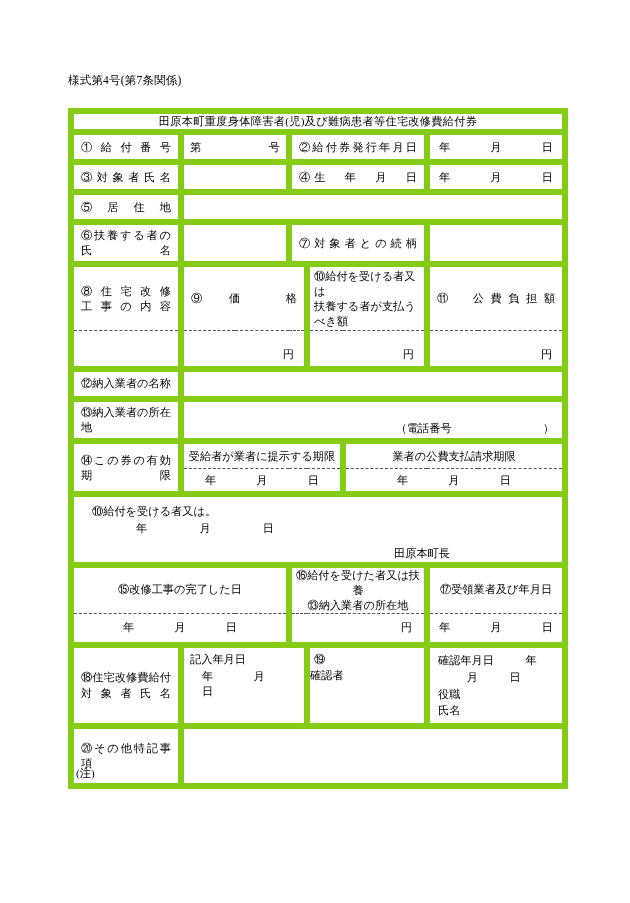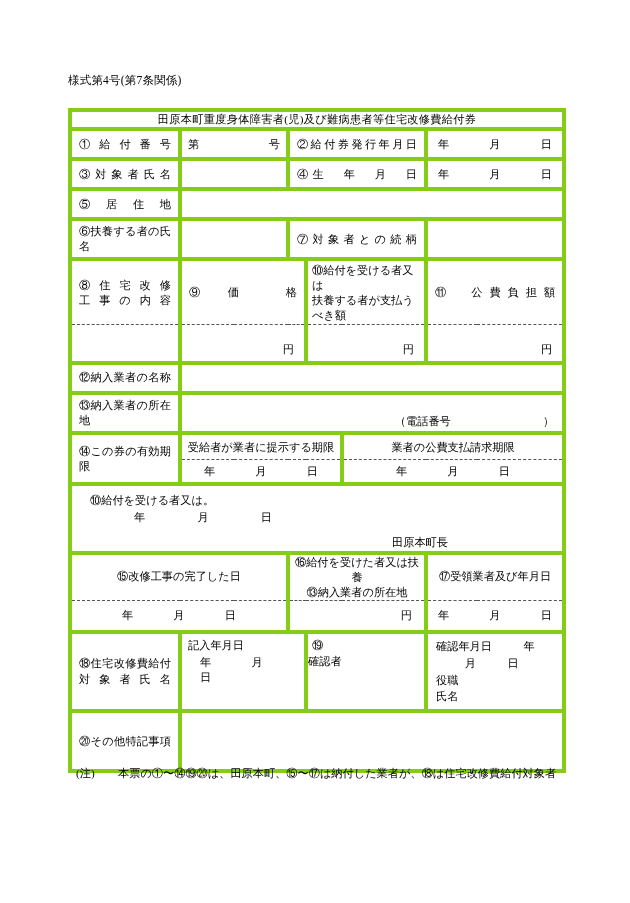--- a/index.html
+++ b/index.html
@@ -36,21 +36,21 @@
   
   .voucher {
     position: absolute;
     left: 68px;
     top: 108px;
     width: 494px;
     border-collapse: collapse;
     table-layout: fixed;
   }
   .voucher td {
-    border: 4px solid #84cc16;
+    border: 6px solid #84cc16;
     font-size: 11.2px;
     padding: 0;
     vertical-align: middle;
     line-height: 1.35;
   }
   .c   { text-align: center; }
   .r   { text-align: right; }
   .l   { text-align: left; }
 
   
@@ -421,16 +421,15 @@
         <span class="spread">⑳その他特記事項</span>
       </td>
       <td colspan="7"></td>
     </tr>
 
   </tbody>
     </table>
 
   <div class="note">
     <span class="n-tag">(注)</span>
-    <div class="n-body">本票の①〜⑭⑲⑳は、田原本町、⑮〜⑰は納付した業者が、⑱は住宅改修費給付対象者</div>
   </div>
 
 </div>
 
 </body></html>

